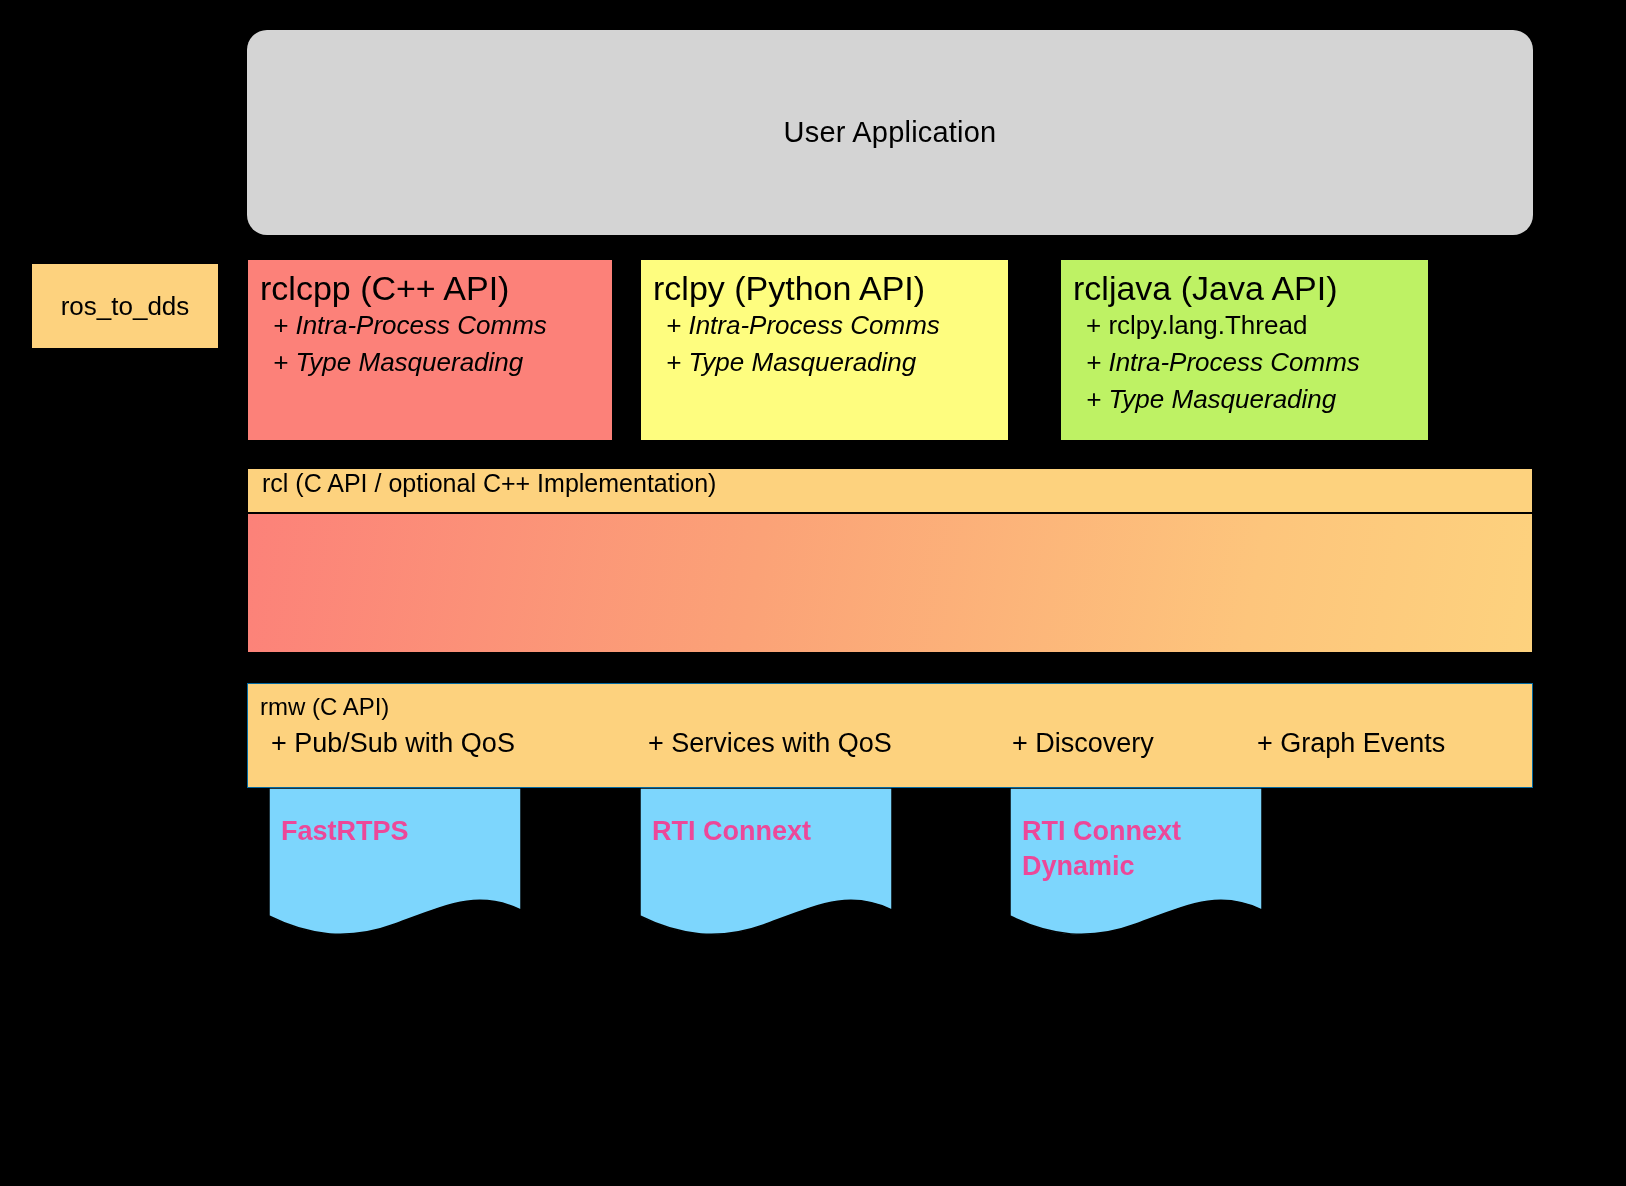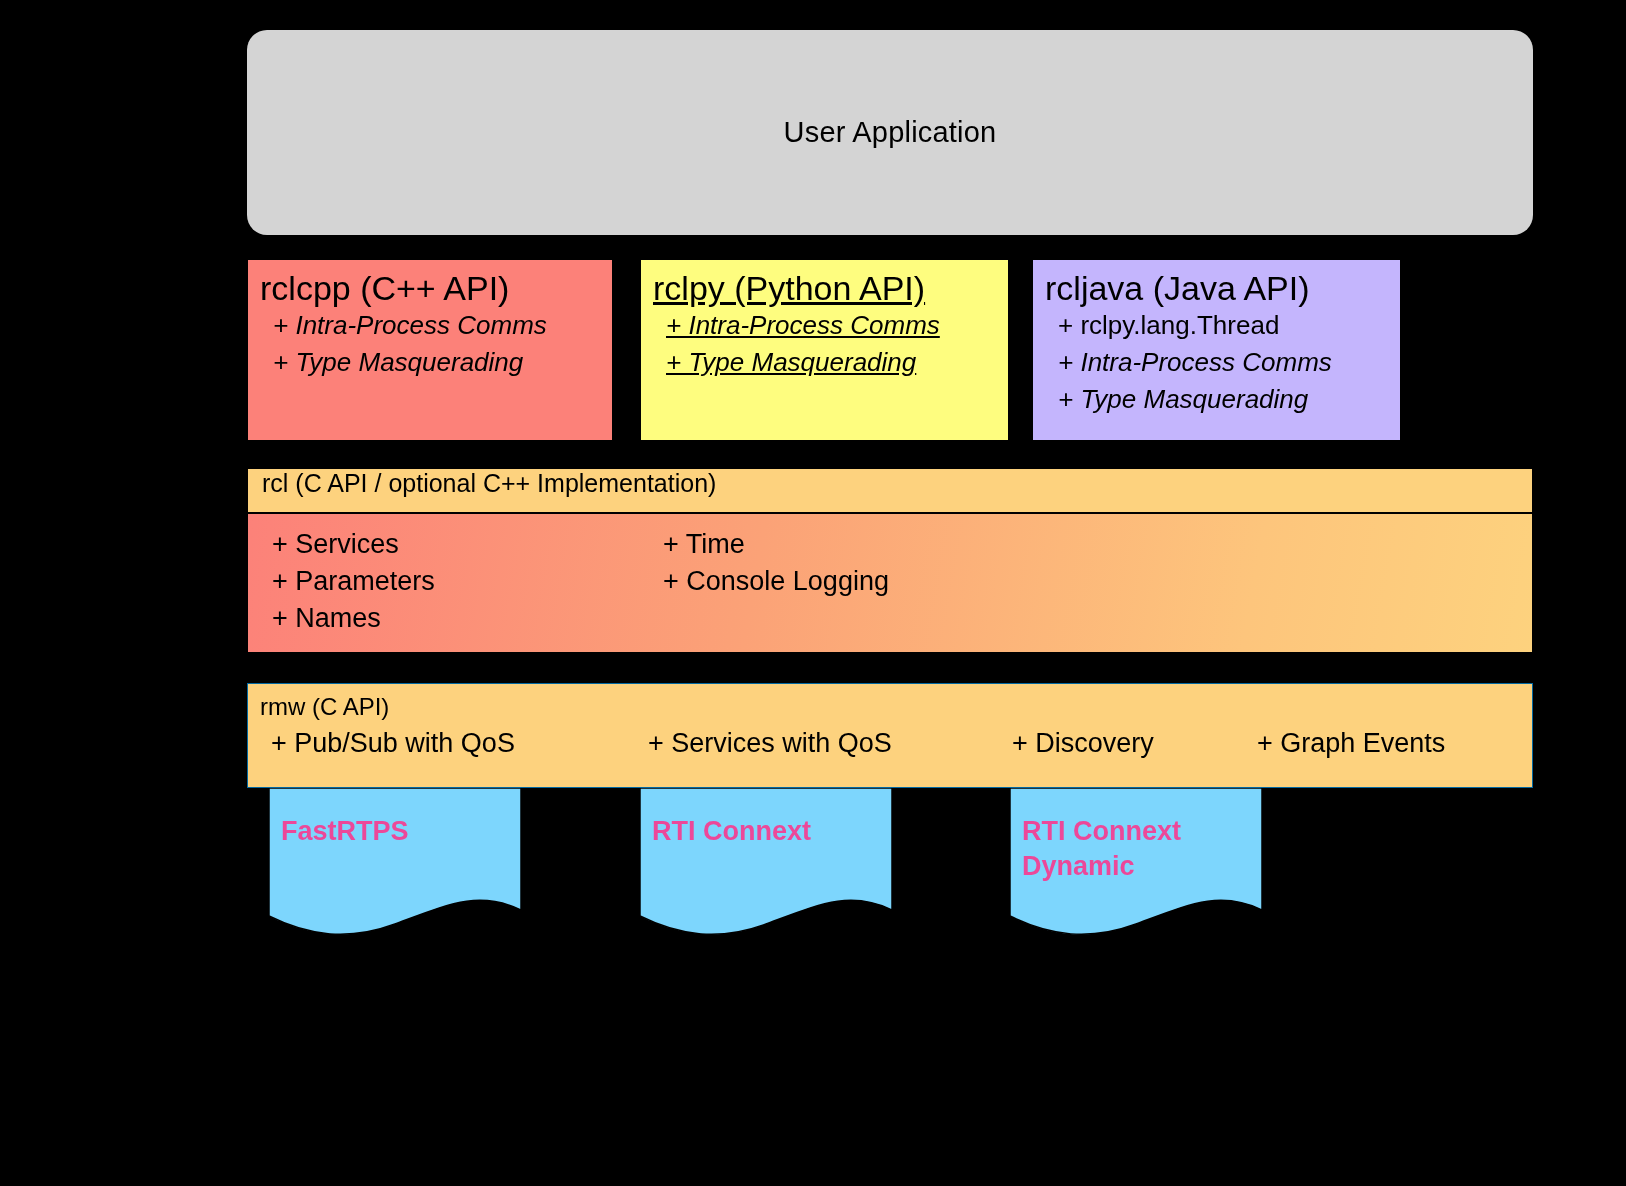--- a/index.html
+++ b/index.html
@@ -63,22 +63,22 @@
   }
 
   
   .api-box {
     top: 259px;
     height: 182px;
     border: 1px solid #000000;
     padding: 10px 0 0 12px;
   }
   #api-rclcpp { left: 247px;  width: 366px; background: #FC8179; }
-  #api-rclpy  { left: 640px;  width: 369px; background: #FEFD7F; text-decoration: underline; }
-  #api-rcljava{ left: 1032px; width: 369px; background: #c4b5fd; }
+  #api-rclpy  { left: 640px;  width: 369px; background: #FEFD7F; }
+  #api-rcljava{ left: 1060px; width: 369px; background: #bef264; }
 
   .api-title {
     font-size: 34px;
     line-height: 37px;
     white-space: nowrap;
   }
   .api-line {
     font-size: 26px;
     line-height: 37px;
     padding-left: 13px;
@@ -184,20 +184,23 @@
 </style>
 </head>
 <body>
 
 <div class="canvas">
 
   <div class="box" id="user-application">
     <span class="ua-label">User Application</span>
   </div>
 
+  <div class="box" id="ros-to-dds">
+    <span class="rtd-label">ros_to_dds</span>
+  </div>
 
   <div class="box api-box" id="api-rclcpp">
     <div class="api-title">rclcpp (C++ API)</div>
     <div class="api-line em">+ Intra-Process Comms</div>
     <div class="api-line em">+ Type Masquerading</div>
   </div>
 
   <div class="box api-box" id="api-rclpy">
     <div class="api-title">rclpy (Python API)</div>
     <div class="api-line em">+ Intra-Process Comms</div>
@@ -207,31 +210,20 @@
   <div class="box api-box" id="api-rcljava">
     <div class="api-title">rcljava (Java API)</div>
     <div class="api-line">+ rclpy.lang.Thread</div>
     <div class="api-line em">+ Intra-Process Comms</div>
     <div class="api-line em">+ Type Masquerading</div>
   </div>
 
   <div class="box" id="rcl-box">
     <div id="rcl-header">
       <span class="rcl-title">rcl (C API / optional C++ Implementation)</span>
-    </div>
-    <div id="rcl-body">
-      <div class="rcl-col" id="rcl-col-left">
-        <div class="rcl-line">+ Services</div>
-        <div class="rcl-line">+ Parameters</div>
-        <div class="rcl-line">+ Names</div>
-      </div>
-      <div class="rcl-col" id="rcl-col-right">
-        <div class="rcl-line">+ Time</div>
-        <div class="rcl-line">+ Console Logging</div>
-      </div>
     </div>
   </div>
 
   <div class="box" id="rmw-box">
     <div class="rmw-title">rmw (C API)</div>
     <div id="rmw-items">
       <div class="rmw-item" id="rmw-item-0">+ Pub/Sub with QoS</div>
       <div class="rmw-item" id="rmw-item-1">+ Services with QoS</div>
       <div class="rmw-item" id="rmw-item-2">+ Discovery</div>
       <div class="rmw-item" id="rmw-item-3">+ Graph Events</div>

